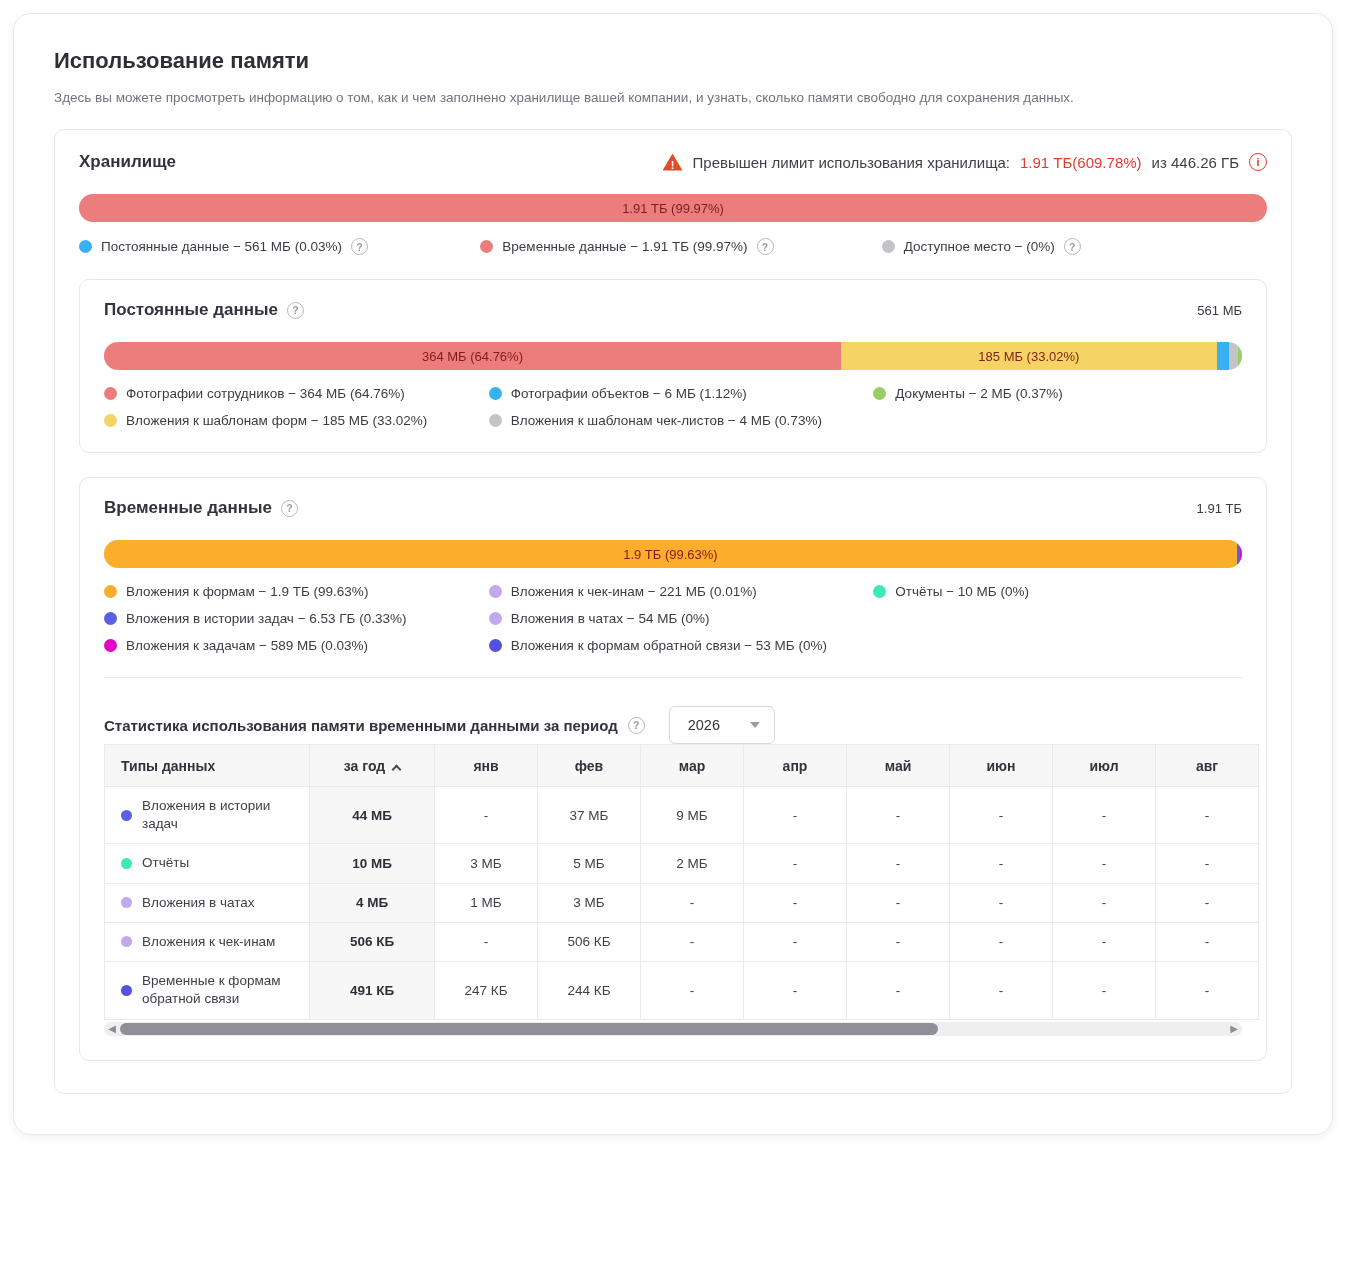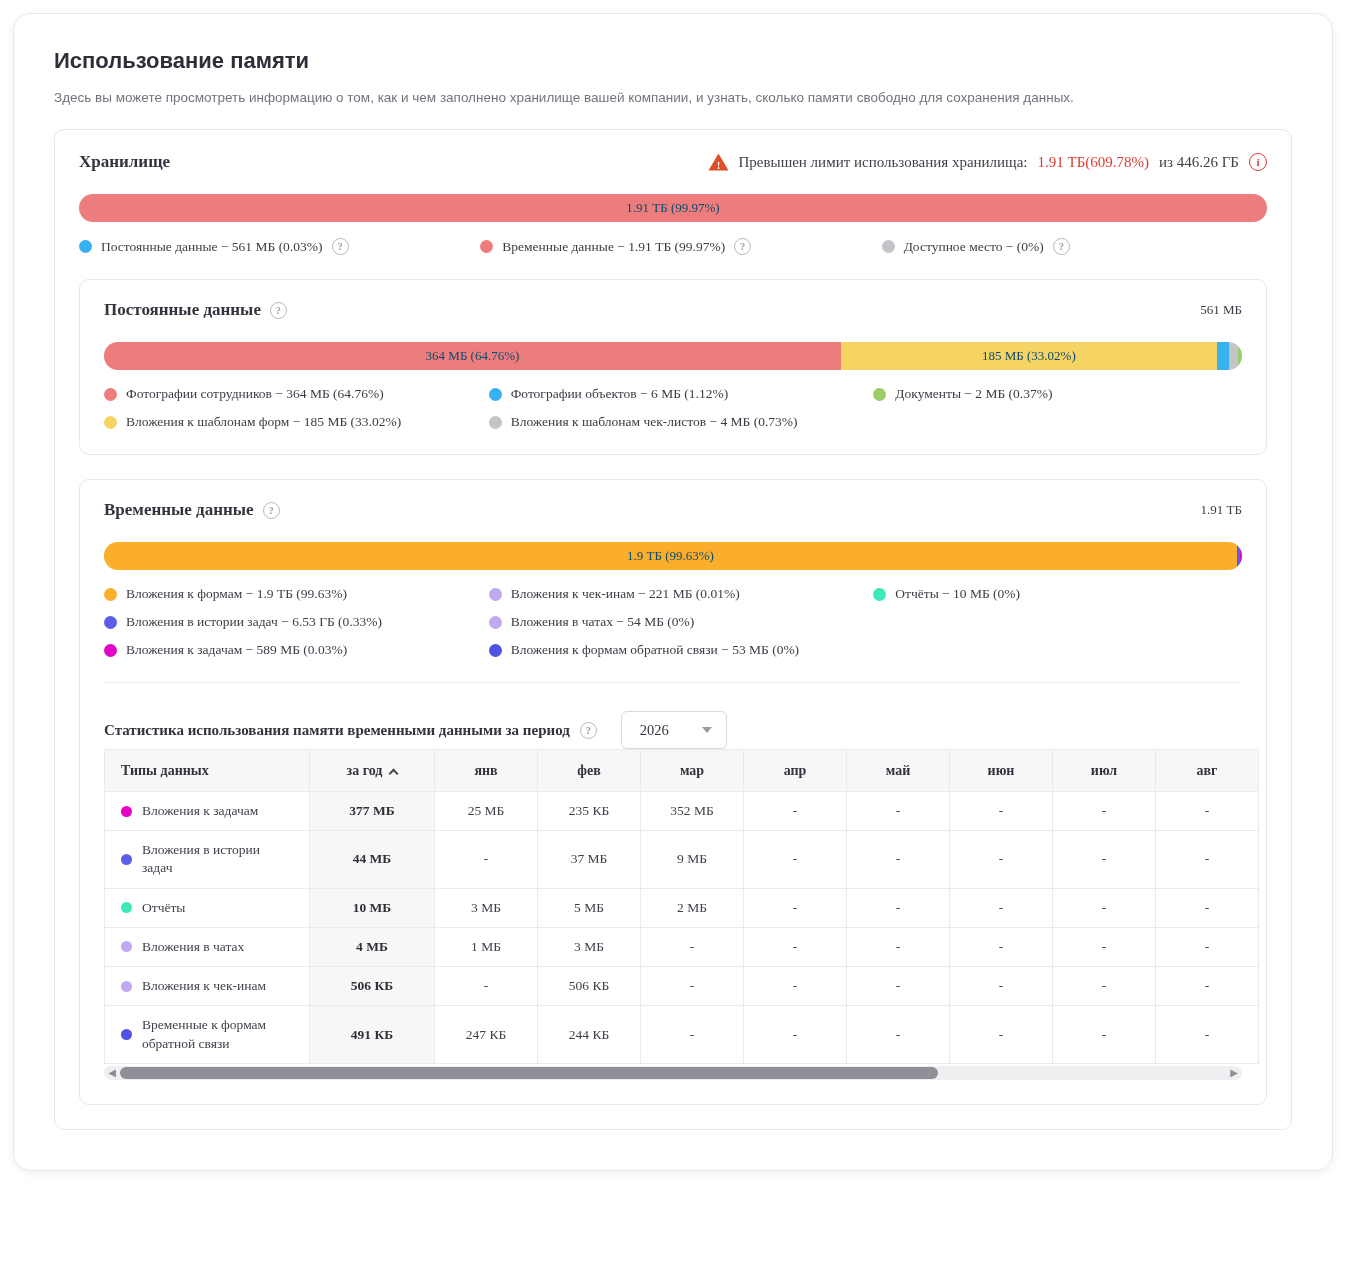--- a/index.html
+++ b/index.html
@@ -2,37 +2,37 @@
 <html lang="ru"><head>
 <meta charset="utf-8">
 <style>
   * { box-sizing: border-box; }
   body { margin:0; background:#ffffff; font-family:"Liberation Sans", sans-serif; color:#3f3f49; }
   .page-card { margin:13px; border:1px solid #e7e7ec; border-radius:18px; box-shadow:0 2px 8px rgba(40,40,70,.07); padding:30px 40px 40px; }
   .page-title { font-size:22px; font-weight:700; color:#2e2e38; margin:4px 0 16px; }
   .page-subtitle { font-size:13.5px; color:#73737e; margin-bottom:24px; }
 
   .card { border:1px solid #e7e7ec; border-radius:10px; background:#fff; }
-  .storage-card { padding:22px 24px 24px;font-family:Liberation Serif, serif; }
+  .storage-card { padding:22px 24px 32px; }
   .inner-card { padding:20px 24px 24px; margin-top:24px; }
 
   .card-head { display:flex; justify-content:space-between; align-items:center; }
   .card-title { font-size:17px; font-weight:700; color:#33333d; display:flex; gap:9px; align-items:center; }
   .card-total { font-size:13px; color:#3a3a44; font-weight:500; }
 
   .warn { display:flex; align-items:center; gap:10px; font-size:15px; font-weight:500; color:#3f3f49; }
   .warn-val { color:#e13b30; }
   .tri { position:relative; width:20px; height:17px; flex:none; }
   .tri::before { content:""; position:absolute; inset:0; background:#dd4f28; clip-path:polygon(50% 0,100% 100%,0 100%); }
   .tri::after { content:"!"; position:absolute; left:0; right:0; bottom:0; text-align:center; color:#fff; font-size:11px; font-weight:700; }
   .info-i { width:18px; height:18px; border:1.5px solid #e13b30; border-radius:50%; color:#e13b30; font-size:11px; font-weight:700; display:inline-flex; align-items:center; justify-content:center; flex:none; cursor:pointer; }
 
   .bar { height:28px; border-radius:14px; overflow:hidden; display:flex; margin-top:22px; background:#f0f0f2; }
   .seg { height:100%; display:flex; align-items:center; justify-content:center; flex:none; }
-  .seg-label { color:#0c4a6e; font-size:13px; white-space:nowrap; overflow:hidden; }
+  .seg-label { color:#7f1d1d; font-size:13px; white-space:nowrap; overflow:hidden; }
 
   .legend-grid { display:grid; grid-template-columns:repeat(3,1fr); grid-auto-flow:column; gap:12px 16px; margin-top:16px; }
   .rows-1 { grid-template-rows:auto; }
   .rows-2 { grid-template-rows:repeat(2,auto); }
   .rows-3 { grid-template-rows:repeat(3,auto); }
   .legend-item { display:flex; align-items:center; gap:9px; font-size:13.5px; color:#3c3c46; }
   .dot { width:13px; height:13px; border-radius:50%; flex:none; }
 
   .help { width:17px; height:17px; border-radius:50%; border:1px solid #b6b6c0; color:#9a9aa4; font-size:10.5px; font-weight:700; display:inline-flex; align-items:center; justify-content:center; flex:none; cursor:pointer; background:#fff; }
 
@@ -228,38 +228,20 @@
               <th>июн</th>
               <th>июл</th>
               <th>авг</th>
               <th></th>
             </tr>
           </thead>
         <tbody>
             <tr>
               <td class="name-cell">
                 <div class="name-inner">
-                  <span class="dot" style="background: rgb(226, 3, 196);"></span>
-                  <span>Вложения к задачам</span>
-                </div>
-              </td>
-              <td class="year-cell">377 МБ</td>
-              <td>25 МБ</td>
-              <td>235 КБ</td>
-              <td>352 МБ</td>
-              <td>-</td>
-              <td>-</td>
-              <td>-</td>
-              <td>-</td>
-              <td>-</td>
-              <td></td>
-            </tr>
-            <tr>
-              <td class="name-cell">
-                <div class="name-inner">
                   <span class="dot" style="background: rgb(91, 95, 232);"></span>
                   <span>Вложения в истории задач</span>
                 </div>
               </td>
               <td class="year-cell">44 МБ</td>
               <td>-</td>
               <td>37 МБ</td>
               <td>9 МБ</td>
               <td>-</td>
               <td>-</td>

